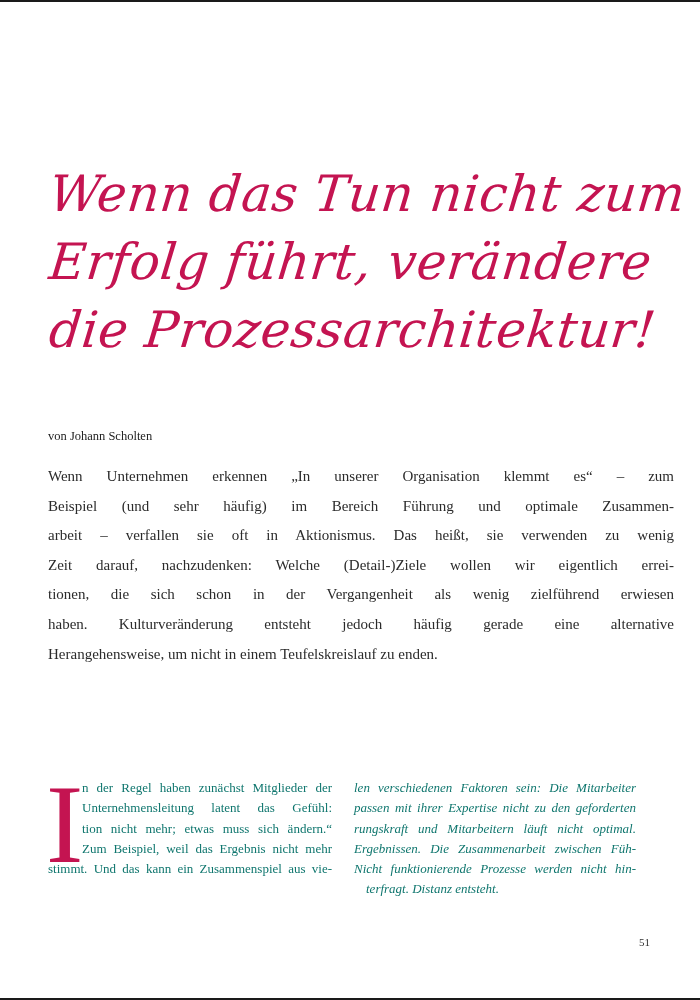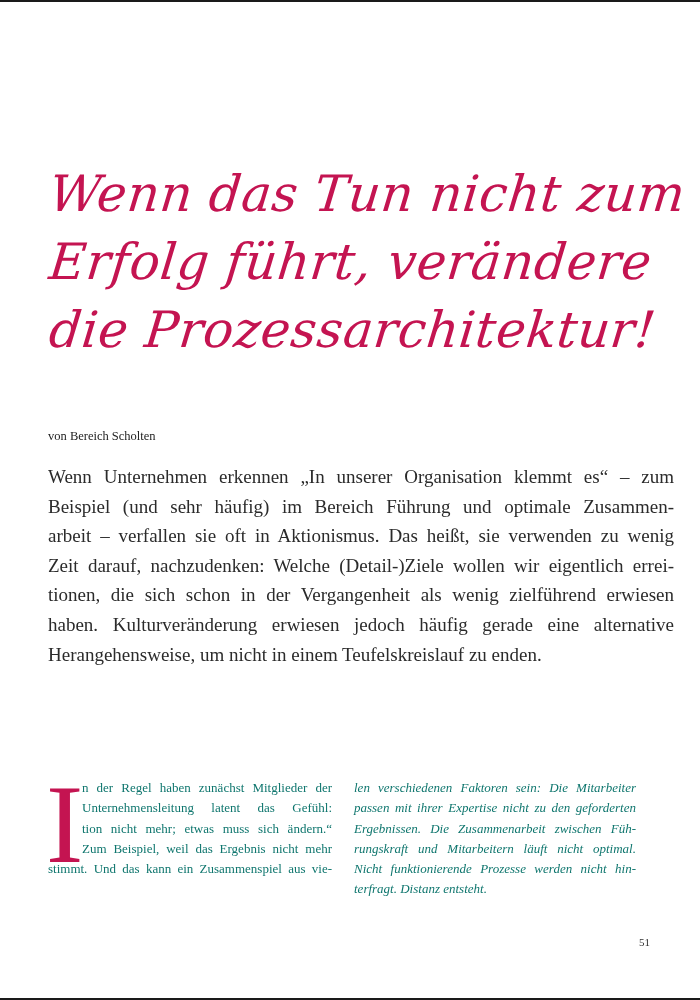--- a/index.html
+++ b/index.html
@@ -56,21 +56,21 @@
       color: #222;
     }
 
     .lead {
       position: absolute;
       left: 48px;
       top: 462px;
       width: 626px;
       margin: 0;
       font-family: "Liberation Serif", "DejaVu Serif", serif;
-      font-size: 19px;
+      font-size: 15px;
       line-height: 29.6px;
       color: #2b2b2b;
     }
     .lead .line {
       display: block;
       white-space: nowrap;
       text-align: justify;
       text-align-last: justify;
     }
     .lead .line.last {
@@ -87,20 +87,21 @@
       color: #0f766e;
     }
     .col .line {
       display: block;
       white-space: nowrap;
       text-align: justify;
       text-align-last: justify;
     }
     .col .line.last {
       text-align-last: left;
+      margin-left: 12px;
     }
     .col-1 {
       left: 48px;
       width: 284px;
     }
     .col-1 .indented {
       padding-left: 34px;
     }
     .col-2 {
       left: 354px;
@@ -131,46 +132,46 @@
 <body>
 
 <div class="edge-top"></div>
 
 <h1 class="title">
   <span class="line">Wenn das Tun nicht zum</span>
   <span class="line">Erfolg führt, verändere</span>
   <span class="line">die Prozessarchitektur!</span>
 </h1>
 
-<p class="byline">von Bereich Scholten</p>
+<p class="byline">von Johann Scholten</p>
 
 <div class="lead">
   <span class="line">Wenn Unternehmen erkennen „In unserer Organisation klemmt es“ – zum</span>
   <span class="line">Beispiel (und sehr häufig) im Bereich Führung und optimale Zusammen-</span>
   <span class="line">arbeit – verfallen sie oft in Aktionismus. Das heißt, sie verwenden zu wenig</span>
   <span class="line">Zeit darauf, nachzudenken: Welche (Detail-)Ziele wollen wir eigentlich errei-</span>
   <span class="line">tionen, die sich schon in der Vergangenheit als wenig zielführend erwiesen</span>
-  <span class="line">haben. Kulturveränderung erwiesen jedoch häufig gerade eine alternative</span>
+  <span class="line">haben. Kulturveränderung entsteht jedoch häufig gerade eine alternative</span>
   <span class="line last">Herangehensweise, um nicht in einem Teufelskreislauf zu enden.</span>
 </div>
 
 <span class="dropcap">I</span>
 
 <div class="col col-1">
   <span class="line indented">n der Regel haben zunächst Mitglieder der</span>
   <span class="line indented">Unternehmensleitung latent das Gefühl:</span>
   <span class="line indented">tion nicht mehr; etwas muss sich ändern.“</span>
   <span class="line indented">Zum Beispiel, weil das Ergebnis nicht mehr</span>
   <span class="line">stimmt. Und das kann ein Zusammenspiel aus vie-</span>
 </div>
 
 <div class="col col-2">
   <span class="line">len verschiedenen Faktoren sein: Die Mitarbeiter</span>
   <span class="line">passen mit ihrer Expertise nicht zu den geforderten</span>
+  <span class="line">rungskraft und Mitarbeitern läuft nicht optimal.</span>
   <span class="line">Ergebnissen. Die Zusammenarbeit zwischen Füh-</span>
-  <span class="line">rungskraft und Mitarbeitern läuft nicht optimal.</span>
   <span class="line">Nicht funktionierende Prozesse werden nicht hin-</span>
   <span class="line last">terfragt. Distanz entsteht.</span>
 </div>
 
 <span class="page-number">51</span>
 
 <div class="edge-bottom"></div>
 
 </body></html>

